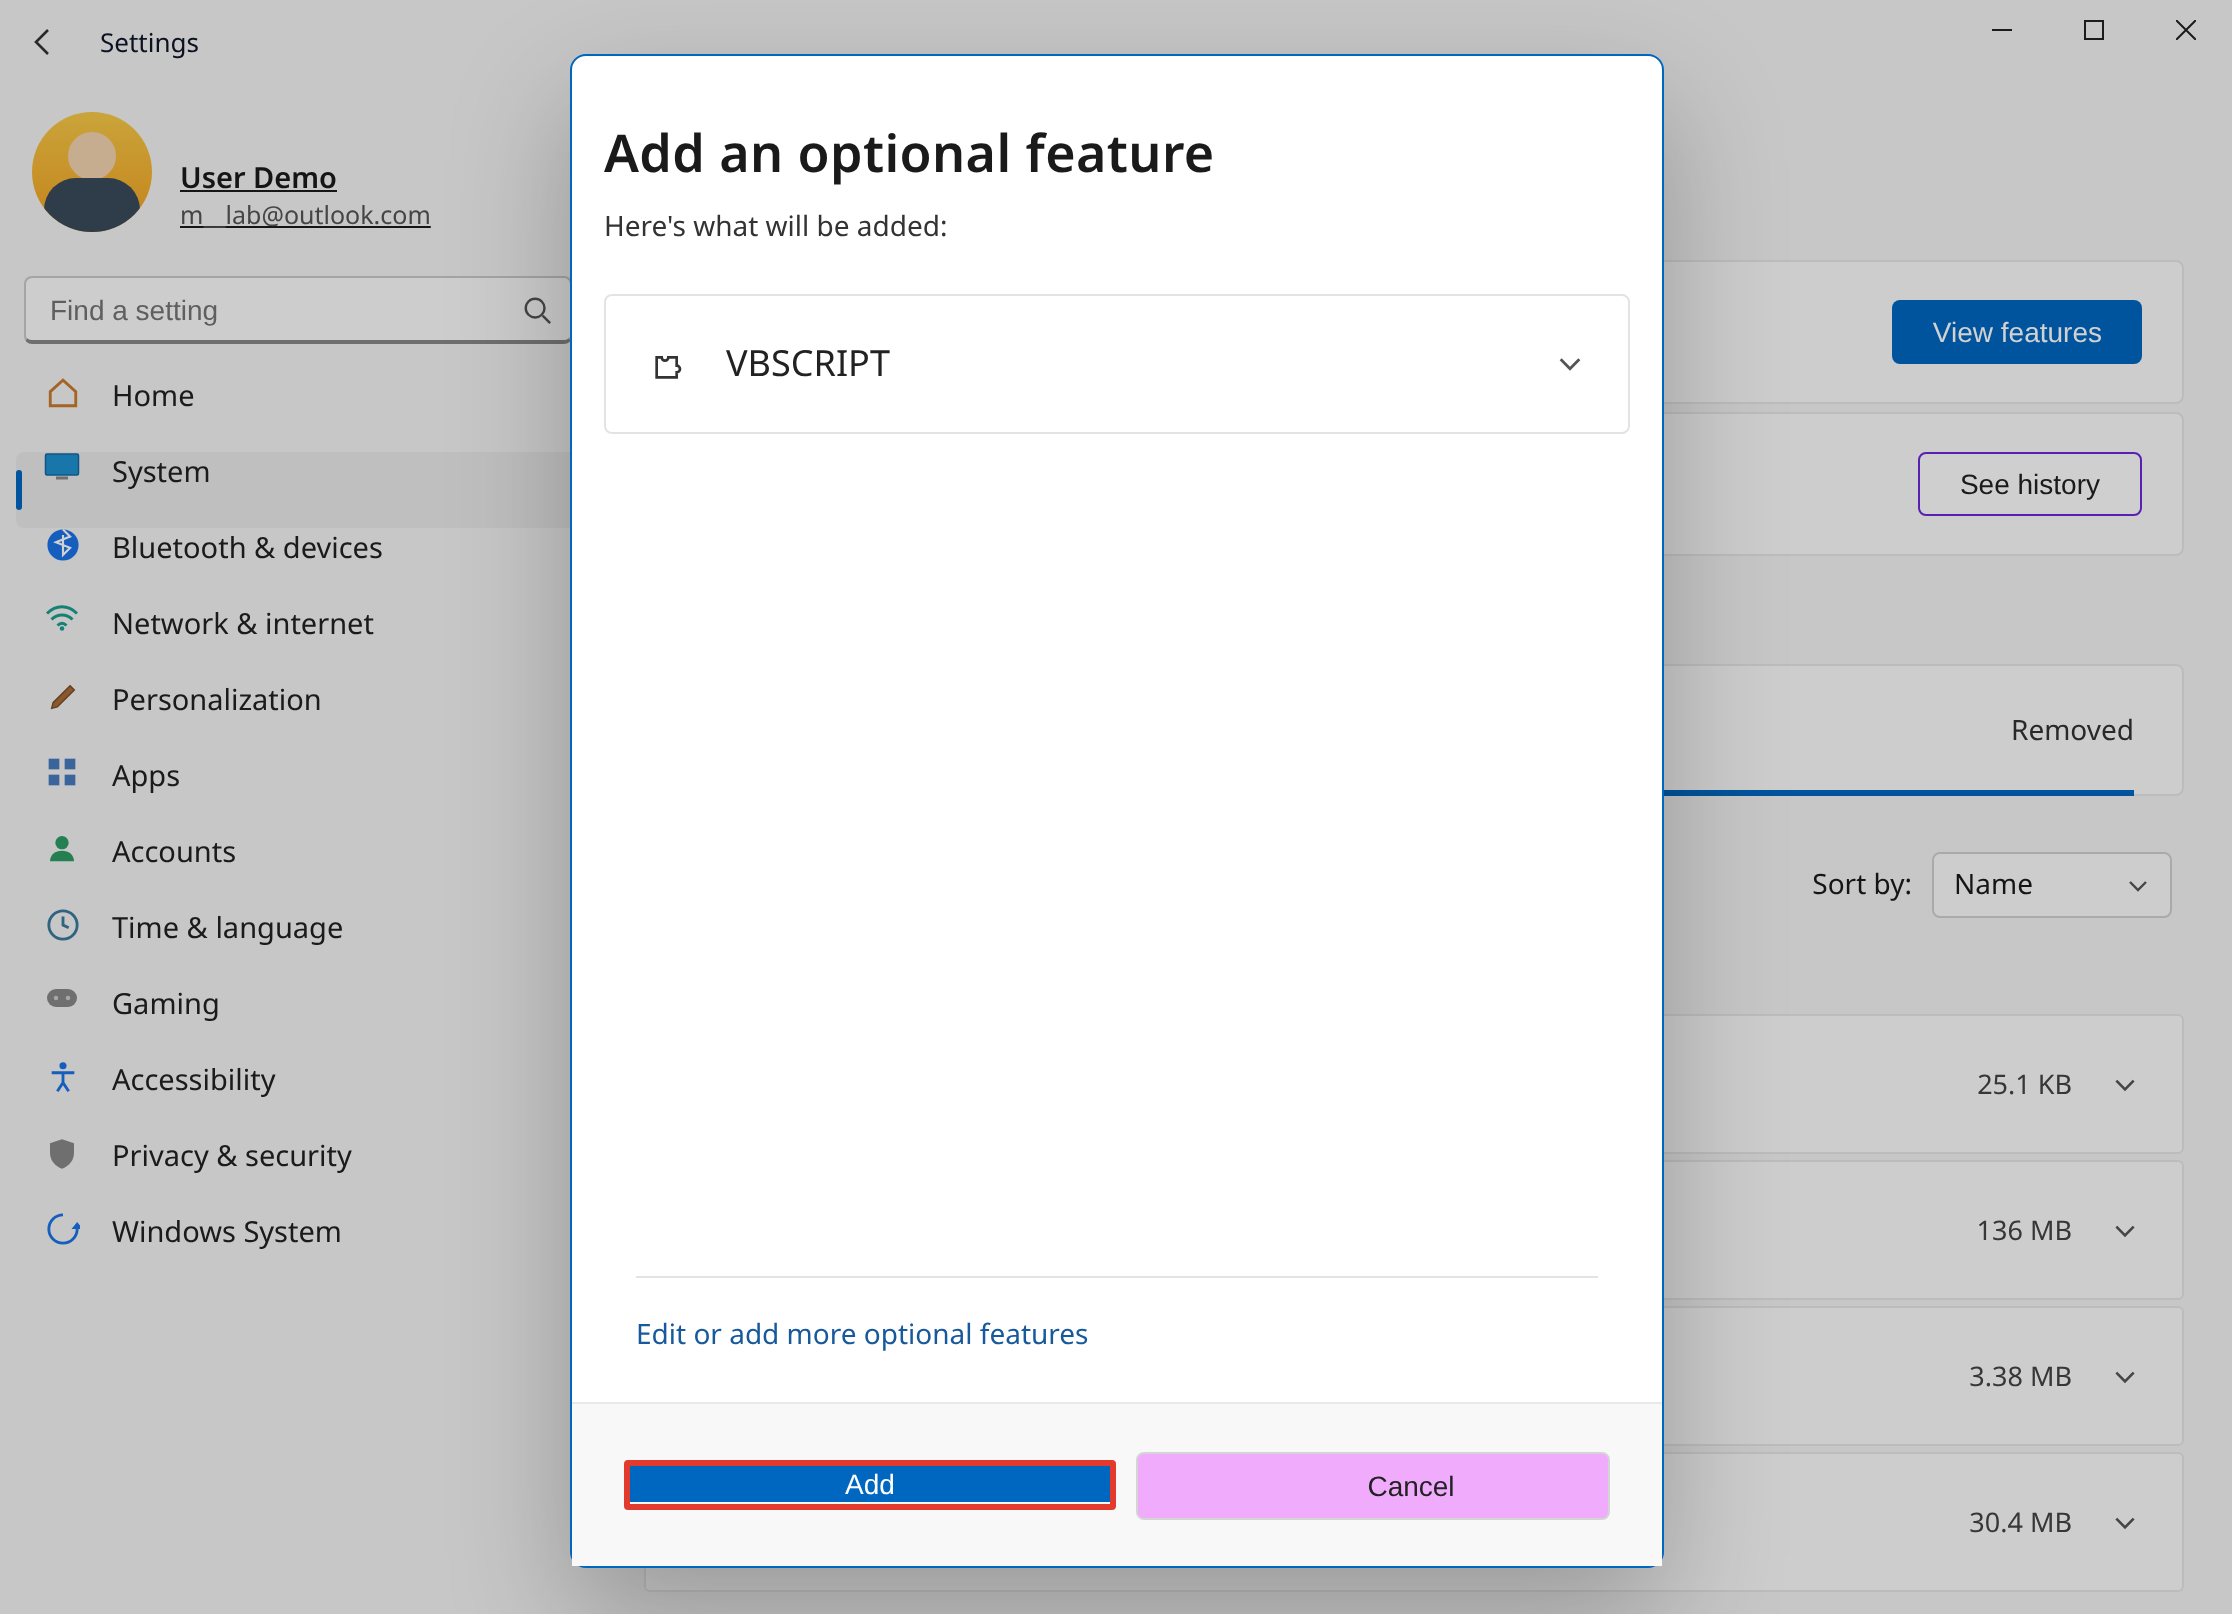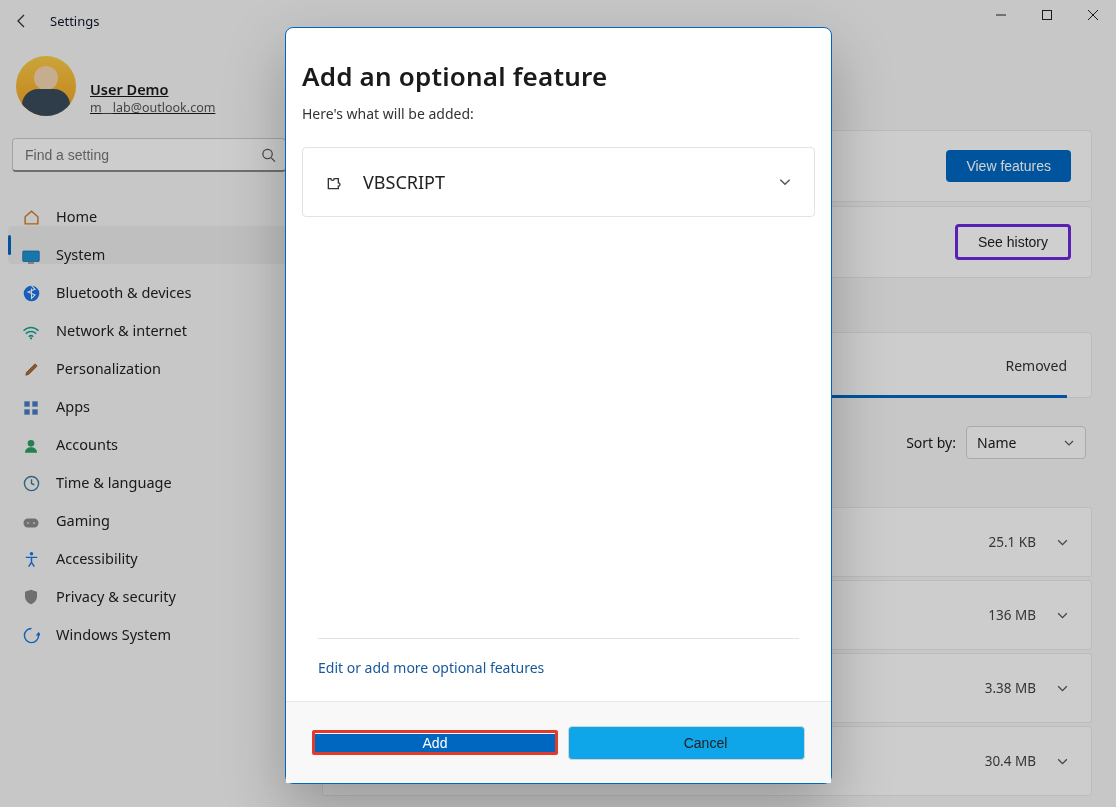--- a/index.html
+++ b/index.html
@@ -89,21 +89,21 @@
     background: #fbfbfb;
     font-size: 14px;
     color:#555;
   }
   .search .search-icon {
     position:absolute; right:10px; top:50%; transform:translateY(-50%);
     color:#555;
   }
   .nav { margin-top:4px; }
   .nav-item {
-    display:flex; align-items:flex-end; gap:16px;
+    display:flex; align-items:flex-start; gap:16px;
     height:38px; padding:0 14px; border-radius:4px;
     font-size:14.5px; color:#222;
     cursor:pointer;
   }
   .nav-item .nav-icon { width:18px; display:flex; justify-content:center; font-size:16px; }
   .nav-item.active {
     background:#eaeaea;
     position:relative;
   }
   .nav-item.active::before {
@@ -123,21 +123,21 @@
   }
   .card-row {
     height:72px; display:flex; align-items:center; justify-content:flex-end;
     padding:0 20px; margin-bottom:4px;
   }
   .btn-primary {
     background:#0067c0; color:#fff; border:none; border-radius:4px;
     padding:8px 20px; font-size:14px;
   }
   .btn-secondary {
-    background:#fdfdfd; border:3px solid #6d28d9; border-radius:4px;
+    background:#fdfdfd; border:1px solid #6d28d9; border-radius:4px;
     padding:7px 20px; font-size:14px; color:#222;
   }
   .status-row {
     height:66px; position:relative; padding:0 24px;
     display:flex; align-items:center; justify-content:flex-end;
   }
   .status-removed { color:#333; }
   .status-row::after {
     content:"";
     position:absolute; right:24px; bottom:-1px; left:55%; height:3px;
@@ -198,21 +198,21 @@
     display:flex; align-items:center; gap:10px; padding:0 26px;
   }
   .add-btn-wrap {
     border:3px solid #e23b2e; border-radius:2px; padding:0;
   }
   .add-btn {
     width:240px; height:18px; background:#0067c0; color:#fff;
     border:none; font-size:14px;
   }
   .cancel-btn {
-    width:244px; height:34px; background:#0ea5e9;
+    width:244px; height:34px; background:#f0abfc;
     border:1px solid #d4d4d4; border-radius:4px; font-size:14px; color:#222;padding-left:38px;
   }
   svg { display:block; }
 </style>
 </head>
 <body>
 
 <div class="titlebar">
   <div class="win-btn">
     <svg width="10" height="10" viewBox="0 0 10 10">

